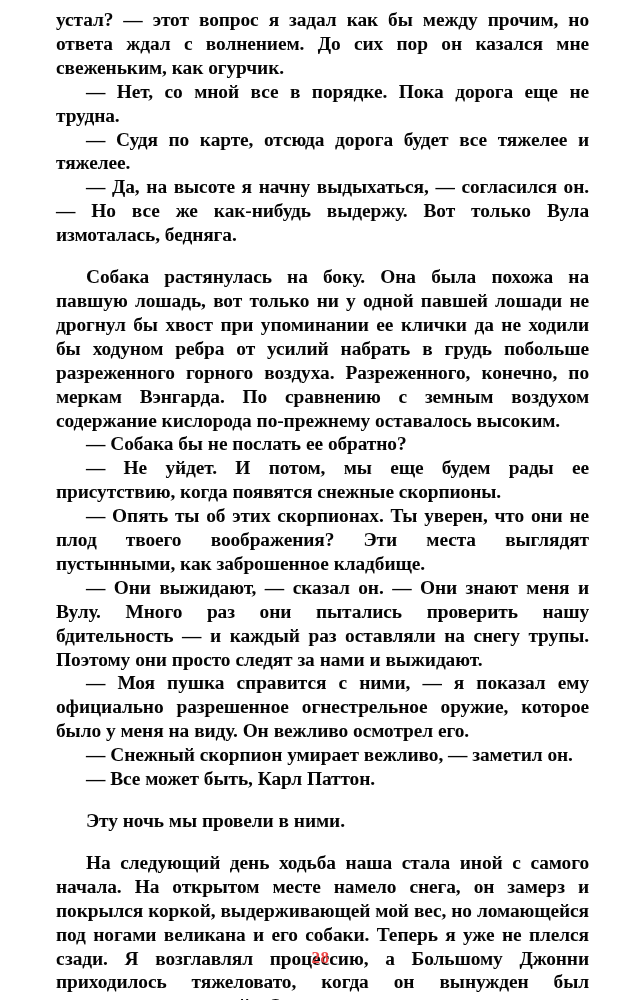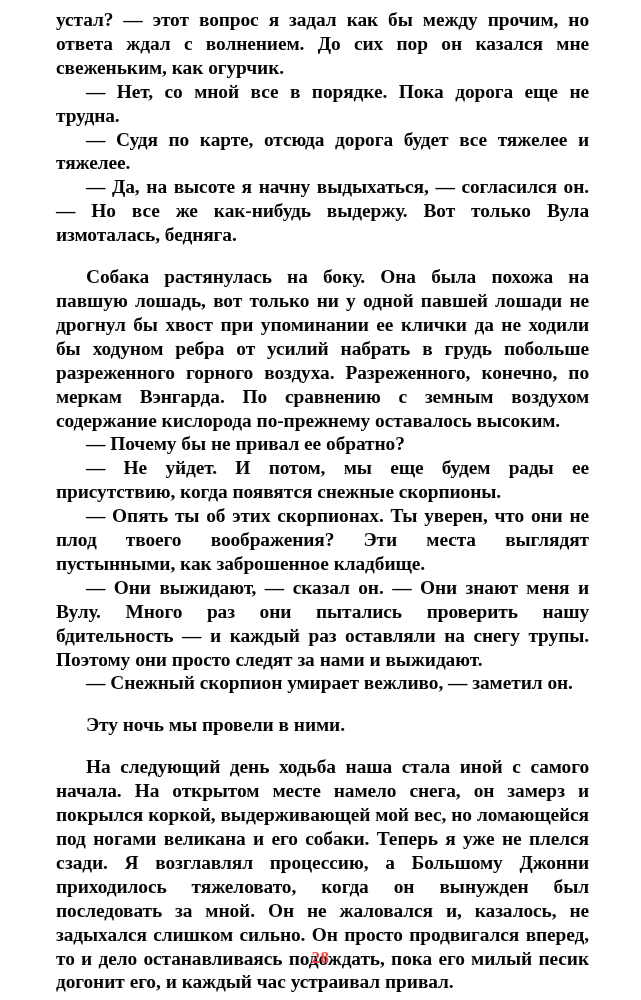--- a/index.html
+++ b/index.html
@@ -91,32 +91,34 @@
     <p class="para cont">устал? — этот вопрос я задал как бы между прочим, но ответа ждал с волнением. До сих пор он казался мне свеженьким, как огурчик.</p>
 
     <p class="para dialog">— Нет, со мной все в порядке. Пока дорога еще не трудна.</p>
 
     <p class="para dialog">— Судя по карте, отсюда дорога будет все тяжелее и тяжелее.</p>
 
     <p class="para dialog">— Да, на высоте я начну выдыхаться, — согласился он. — Но все же как-нибудь выдержу. Вот только Вула измоталась, бедняга.</p>
 
     <p class="para indent">Собака растянулась на боку. Она была похожа на павшую лошадь, вот только ни у одной павшей лошади не дрогнул бы хвост при упоминании ее клички да не ходили бы ходуном ребра от усилий набрать в грудь побольше разреженного горного воздуха. Разреженного, конечно, по меркам Вэнгарда. По сравнению с земным воздухом содержание кислорода по-прежнему оставалось высоким.</p>
 
-    <p class="para dialog">— Почему бы не привал ее обратно?</p>
+    <p class="para dialog">— Собака бы не послать ее обратно?</p>
 
     <p class="para dialog">— Не уйдет. И потом, мы еще будем рады ее присутствию, когда появятся снежные скорпионы.</p>
 
     <p class="para dialog">— Опять ты об этих скорпионах. Ты уверен, что они не плод твоего воображения? Эти места выглядят пустынными, как заброшенное кладбище.</p>
 
     <p class="para dialog">— Они выжидают, — сказал он. — Они знают меня и Вулу. Много раз они пытались проверить нашу бдительность — и каждый раз оставляли на снегу трупы. Поэтому они просто следят за нами и выжидают.</p>
 
+    <p class="para dialog">— Моя пушка справится с ними, — я показал ему официально разрешенное огнестрельное оружие, которое было у меня на виду. Он вежливо осмотрел его.</p>
 
     <p class="para dialog">— Снежный скорпион умирает вежливо, — заметил он.</p>
 
 
+    <p class="para dialog">— Все может быть, Карл Паттон.</p>
 
     <p class="para indent">Эту ночь мы провели в ними.</p>
 
     <p class="para indent">На следующий день ходьба наша стала иной с самого начала. На открытом месте намело снега, он замерз и покрылся коркой, выдерживающей мой вес, но ломающейся под ногами великана и его собаки. Теперь я уже не плелся сзади. Я возглавлял процессию, а Большому Джонни приходилось тяжеловато, когда он вынужден был последовать за мной. Он не жаловался и, казалось, не задыхался слишком сильно. Он просто продвигался вперед, то и дело останавливаясь подождать, пока его милый песик догонит его, и каждый час устраивал привал.</p>
 
   </div>
 
   <div class="folio">28</div>
 
   <div class="scan-tint"></div>

